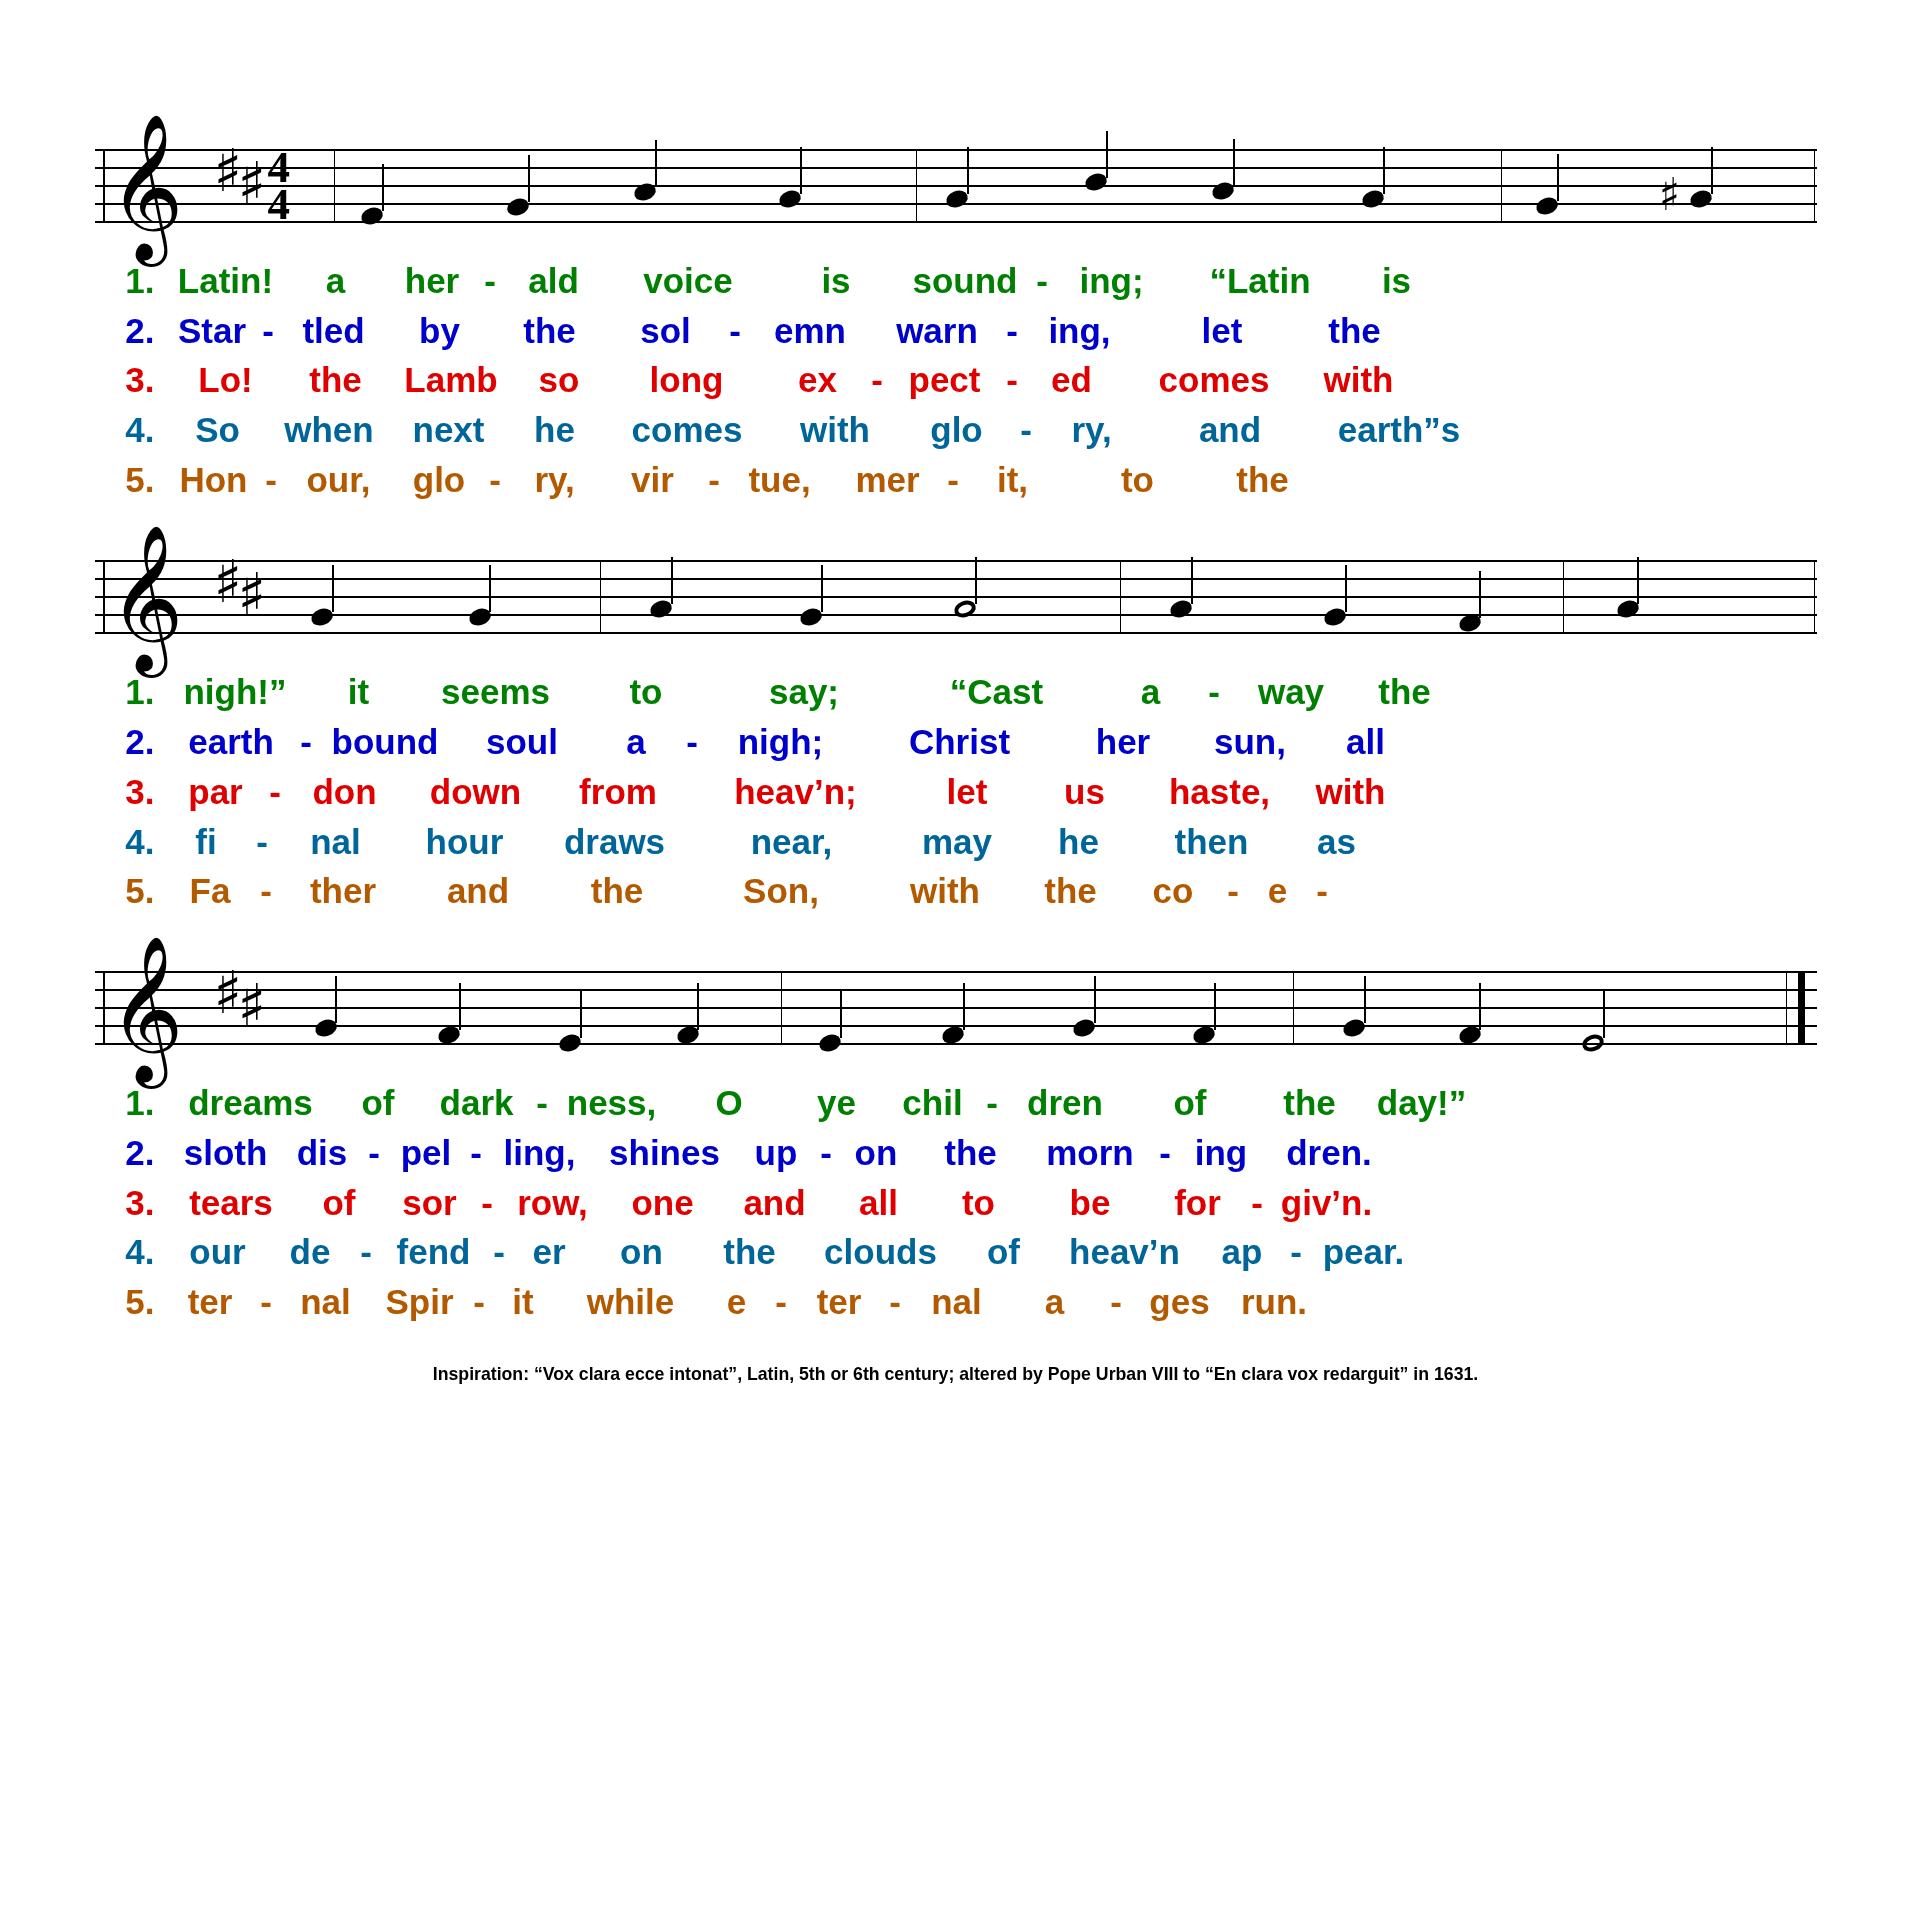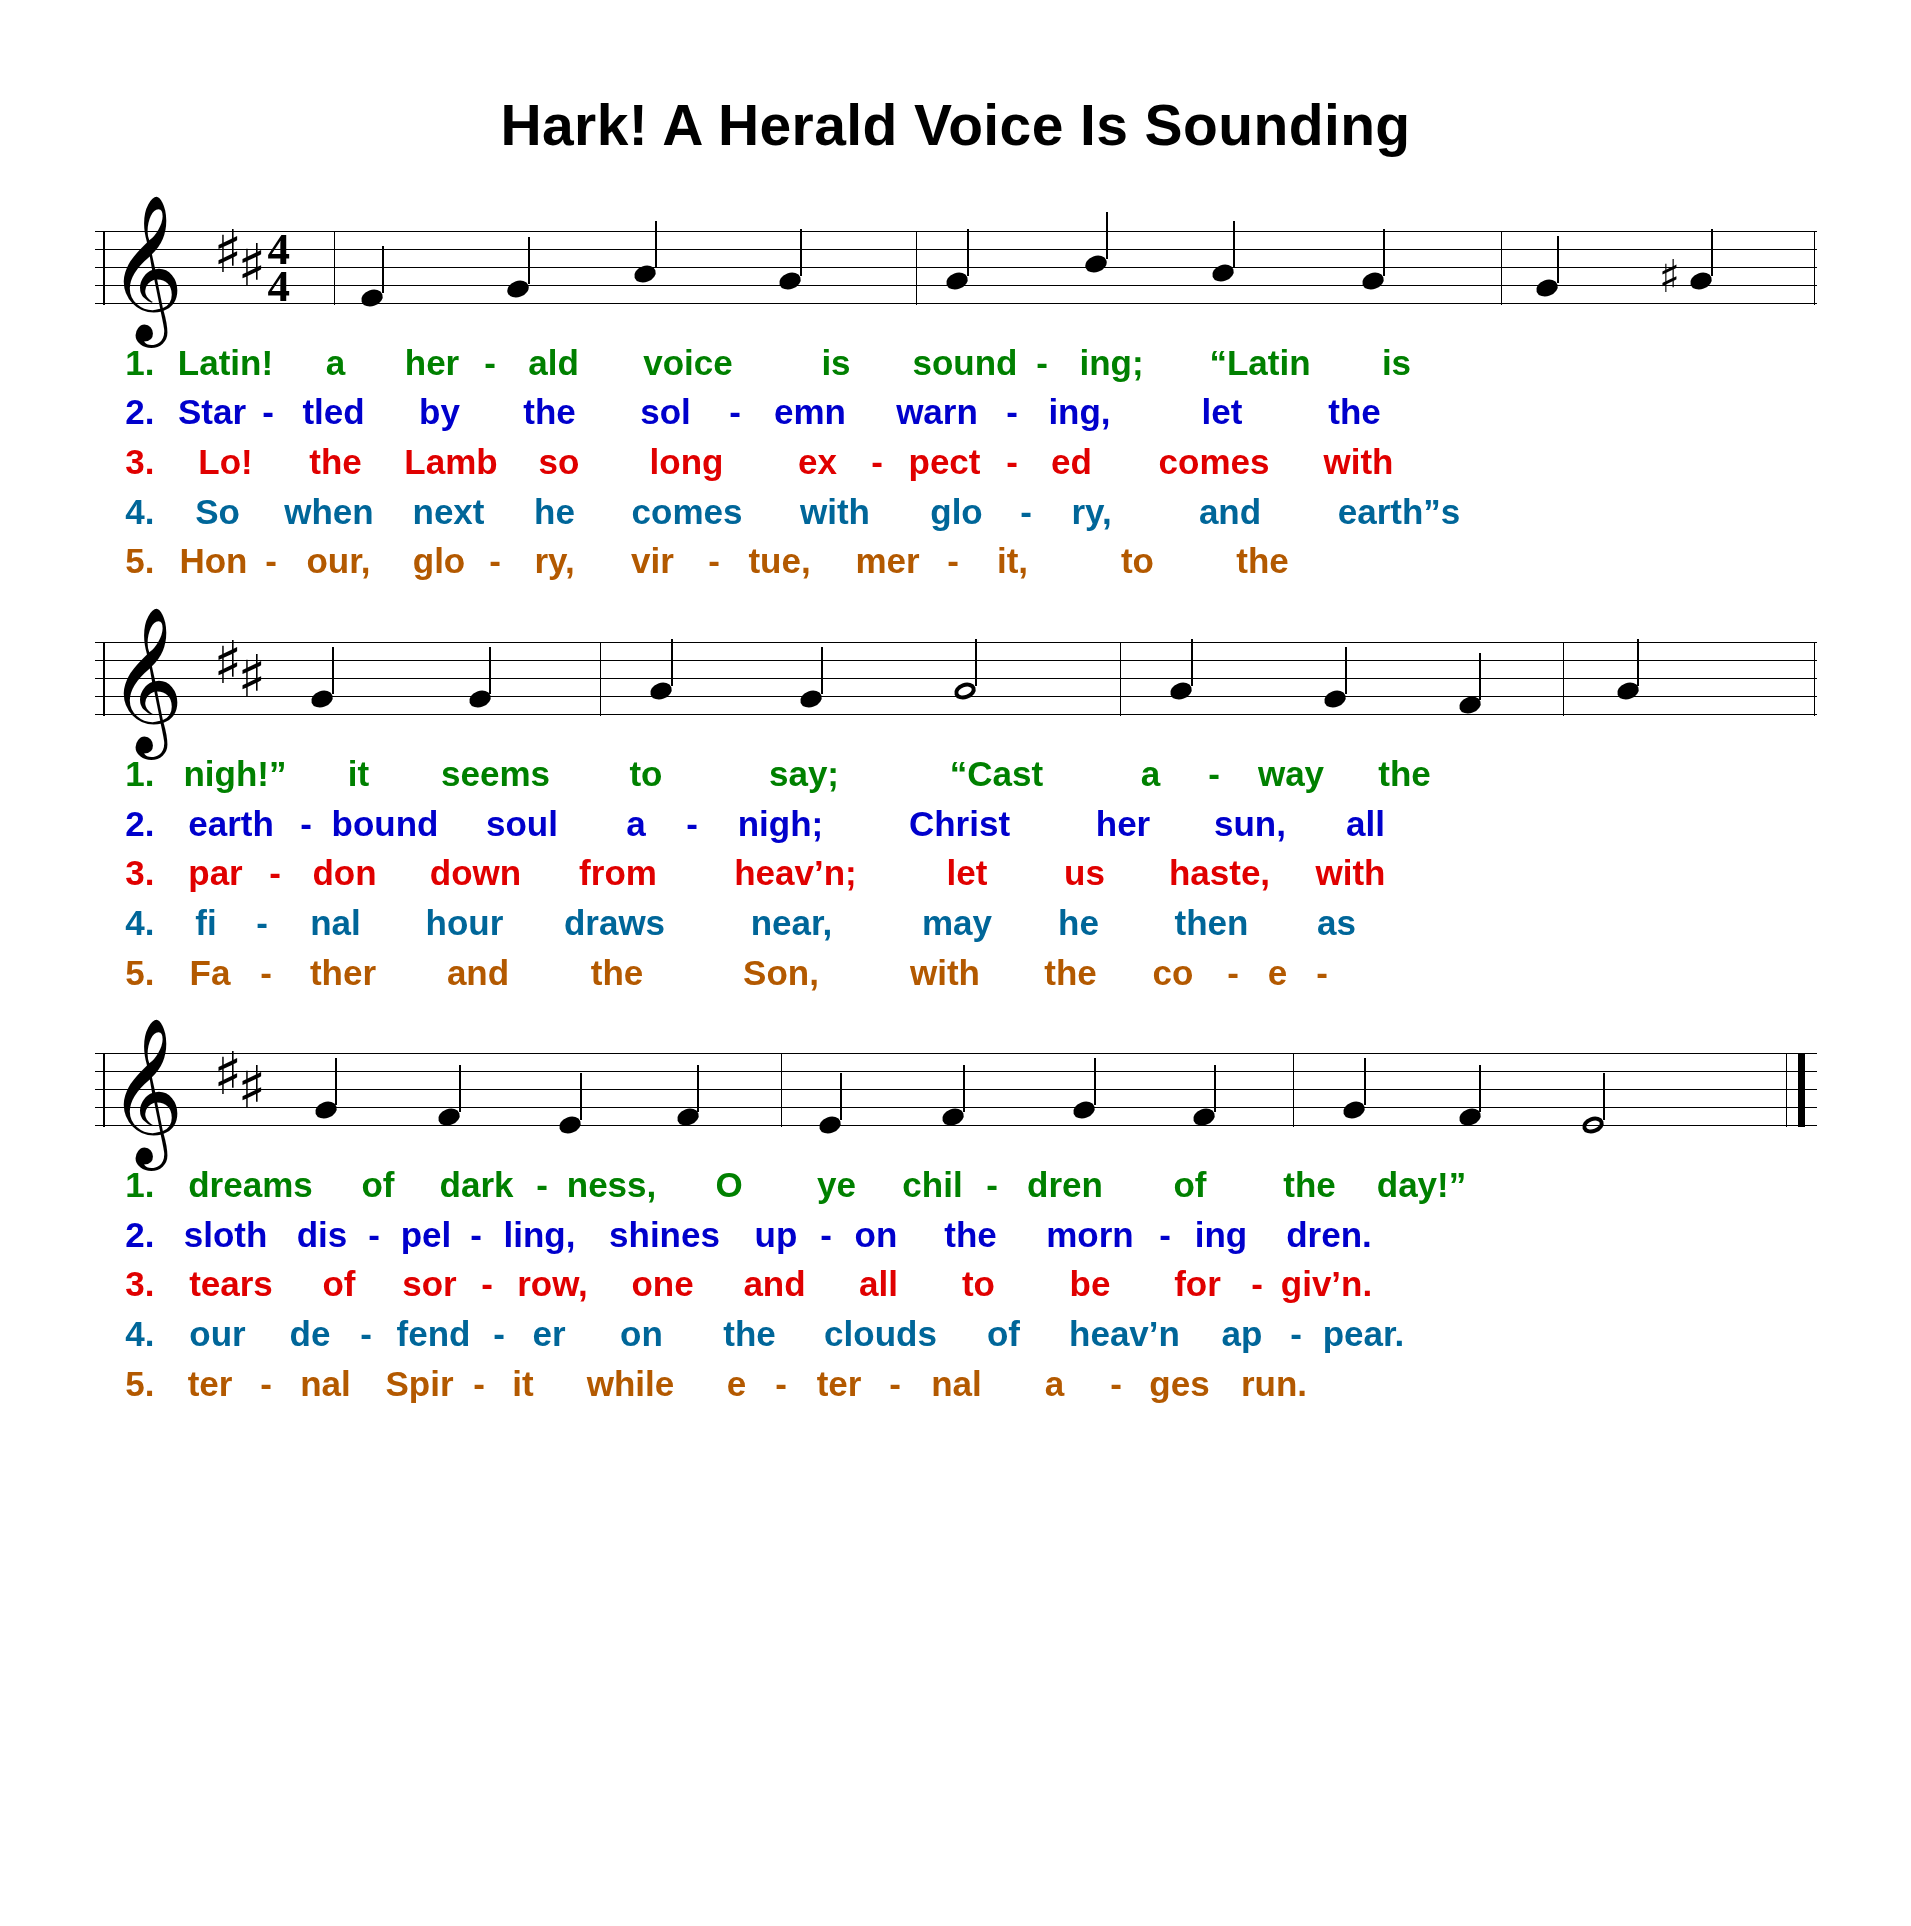--- a/index.html
+++ b/index.html
@@ -172,21 +172,20 @@
     font-weight: bold;
   }
   .credits div { white-space: nowrap; }
 </style>
 </head>
 <body>
 
 <div class="page">
 
   <div class="header">
-    <div class="main-title">Hark!  A Herald Voice Is Sounding</div>
   </div>
 
   <div class="system system-1">
     <div class="staff-wrap">
       <div class="staff-lines">
         <div class="staff-line" style="top:0px"></div>
         <div class="staff-line" style="top:18px"></div>
         <div class="staff-line" style="top:36px"></div>
         <div class="staff-line" style="top:54px"></div>
         <div class="staff-line" style="top:72px"></div>
@@ -584,16 +583,17 @@
         <span class="syl" style="width:100px">nal</span>
         <span class="syl" style="width:96px">a</span>
         <span class="syl" style="width:27px">-</span>
         <span class="syl" style="width:100px">ges</span>
         <span class="syl" style="width:89px">run.</span>
       </div>
     </div>
   </div>
 
   <div class="credits">
+    <div>Inspiration:  “Vox clara ecce intonat”, Latin, 5th or 6th century; altered by Pope Urban VIII to “En clara vox redarguit” in 1631.</div>
   </div>
 
 </div>
 
 
 </body></html>

